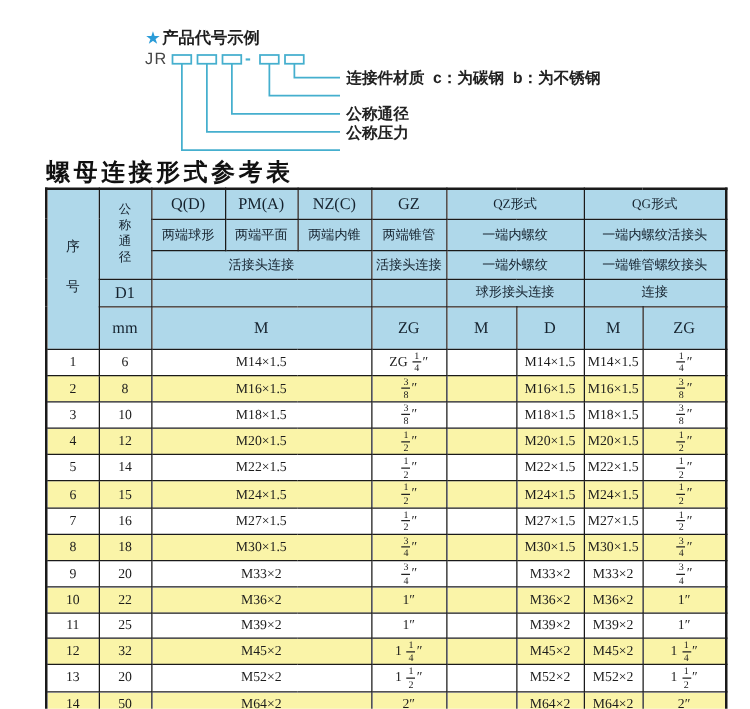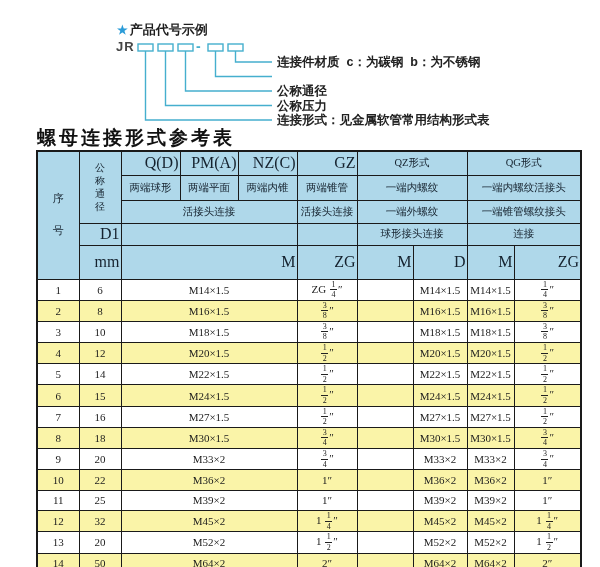--- a/index.html
+++ b/index.html
@@ -12,35 +12,35 @@
   }
   *{box-sizing:border-box;margin:0;padding:0;}
   html,body{width:600px;height:567px;background:#fff;overflow:hidden;}
   body{position:relative;font-family:"Liberation Sans",sans-serif;color:var(--text-dark);}
 
   
   .diagram{position:absolute;left:0;top:0;width:600px;height:150px;}
   .diag-svg{position:absolute;left:0;top:0;pointer-events:none;}
   .diag-heading{position:absolute;left:117px;top:21px;font-size:13px;font-weight:bold;white-space:pre;}
   .diag-heading .star{color:var(--star-blue);font-size:12px;margin-right:2px;}
-  .code-prefix{position:absolute;left:116px;top:39px;font-size:13px;font-weight:bold;color:#454545;letter-spacing:1px;}
+  .code-prefix{position:absolute;left:116px;top:39px;font-size:13px;font-weight:normal;color:#454545;letter-spacing:1px;}
   .code-dash{position:absolute;left:196px;top:38px;font-size:14px;font-weight:bold;color:var(--accent-teal);}
   .diag-label{position:absolute;left:277px;font-size:12.5px;font-weight:600;line-height:14px;white-space:pre;color:#222;text-align:right;}
 
   
   .table-title{position:absolute;left:37px;top:125px;font-family:"Liberation Serif",serif;
     font-size:19px;font-weight:bold;letter-spacing:3px;color:#111;text-align:right;}
 
   
   table{position:absolute;left:36px;top:150px;width:544px;border-collapse:collapse;table-layout:fixed;
     border:2px solid var(--border-dark);font-family:"Liberation Serif",serif;}
   th,td{border:1px solid var(--border-dark);text-align:center;vertical-align:middle;
     overflow:hidden;padding:0 1px;}
   th{background:var(--header-blue);font-weight:normal;font-size:10.5px;color:#15222e;}
-  thead .lat{font-size:16px;text-align:right;}
+  thead .lat{font-size:13px;}
   tr.hr1{height:24px;} tr.hr2{height:25px;} tr.hr3{height:23px;margin-top:44px;} tr.hr4{height:22px;} tr.hr5{height:34px;}
   tbody tr{height:20.5px;}
   td{font-size:11px;color:#1c1c1c;background:#fff;}
   tr.alt td{background:var(--row-yellow);}
   .vtext{display:inline-block;width:1.1em;word-break:break-all;text-align:center;}
   .vseq{font-size:11px;line-height:2.9;}
   .vdn{font-size:10px;line-height:1.3;}
   .frac{display:inline-flex;flex-direction:column;font-size:8px;line-height:1.2;
     vertical-align:middle;text-align:center;margin:0 1px;}
   .frac .fn{border-bottom:1px solid #222;padding:0 1.5px;}
@@ -65,21 +65,20 @@
       <polyline points="165.5,51 165.5,105.5 272,105.5"></polyline>
       <polyline points="145.5,51 145.5,120 272,120"></polyline>
     </g>
   </svg>
   <div class="diag-heading"><span class="star">★</span><span>产品代号示例</span></div>
   <span class="code-prefix">JR</span>
   <span class="code-dash">-</span>
   <div class="diag-label" style="top:55px">连接件材质  c：为碳钢  b：为不锈钢</div>
   <div class="diag-label" style="top:84px">公称通径</div>
   <div class="diag-label" style="top:98.5px">公称压力</div>
-  <div class="diag-label" style="top:113px">连接形式：见金属软管常用结构形式表</div>
 </div>
 
 <div class="table-title">螺母连接形式参考表</div>
 
 <table>
   <colgroup>
     <col style="width:42px">
       <col style="width:42px">
     <col style="width:59px">
       <col style="width:58px">

